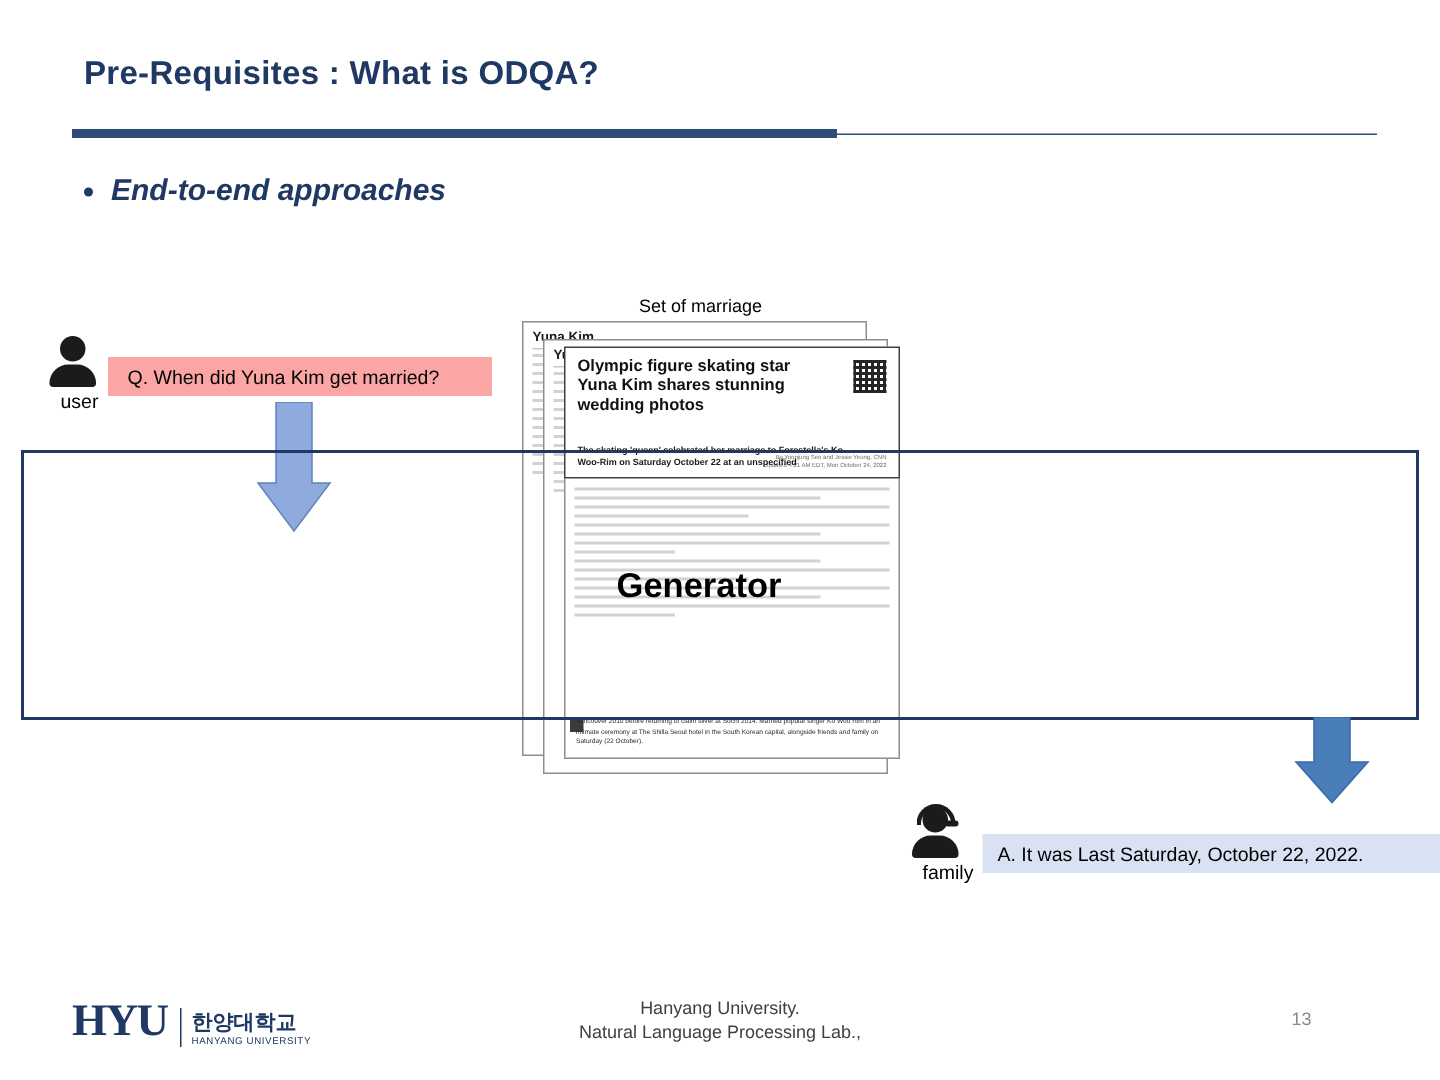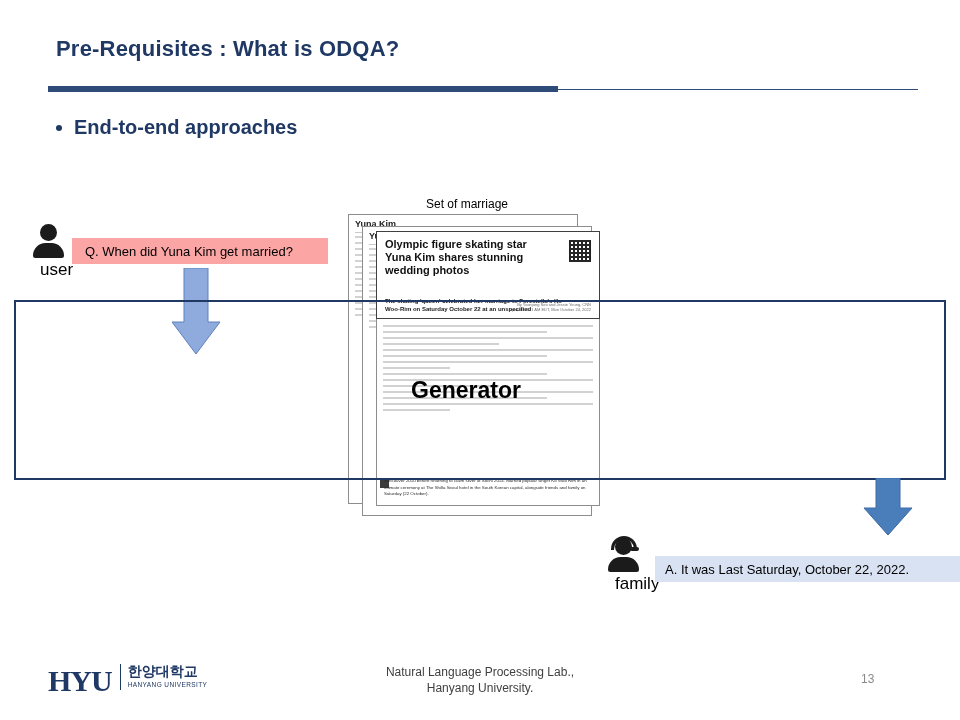--- a/index.html
+++ b/index.html
@@ -62,20 +62,21 @@
     height: 6px;
     border-radius: 50%;
     background: #1f3864;
     margin-right: 12px;
   }
   .bullet-text {
     font-size: 20px;
     font-weight: bold;
     color: #1f3864;
     white-space: nowrap;
+    font-style: italic;
   }
 
   
   .contexts-label {
     position: absolute;
     left: 426px;
     top: 197px;
     font-size: 12px;
     color: #000000;
     white-space: nowrap;
@@ -200,21 +201,21 @@
     margin: 0 auto;
   }
   .person .body {
     width: 31px;
     height: 15px;
     background: #1b1b1b;
     border-radius: 15px 15px 3px 3px;
     margin: 2px auto 0 auto;
   }
   .person .caption {
-    font-size: 17px;
+    font-size: 13px;
     color: #000000;
     margin-top: 2px;
     margin-left: 10px;
   }
   .user-person { left: 30px; top: 224px; }
   .agent-person { left: 605px; top: 538px; }
 
   .agent-headset {
     position: absolute;
     left: 611px;
@@ -315,21 +316,21 @@
     font-size: 12px;
     color: #8a8a8a;
   }
 
   
   .logo {
     position: absolute;
     left: 48px;
     top: 664px;
     display: flex;
-    align-items: flex-start;
+    align-items: flex-end;
   }
   .logo-hyu {
     font-family: "Liberation Serif", serif;
     font-weight: bold;
     font-size: 30px;
     color: #1f3864;
     letter-spacing: -1px;
   }
   .logo-divider {
     width: 1px;
@@ -477,18 +478,18 @@
   <div class="logo">
     <div class="logo-hyu">HYU</div>
     <div class="logo-divider"></div>
     <div>
       <div class="logo-kr">한양대학교</div>
       <div class="logo-en">HANYANG UNIVERSITY</div>
     </div>
   </div>
 
   <div class="footer-text">
+    <div>Hanyang University.</div>
     <div>Natural Language Processing  Lab.,</div>
-    <div>Hanyang University.</div>
   </div>
   <div class="page-number">13</div>
 
 </div>
 
 </body></html>

